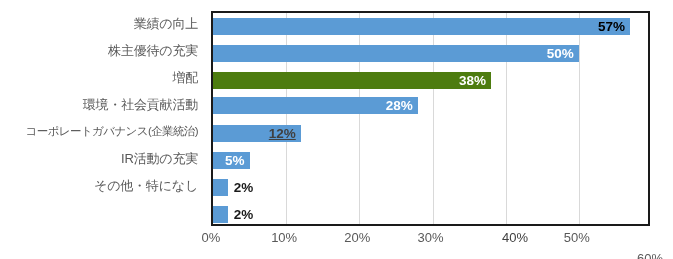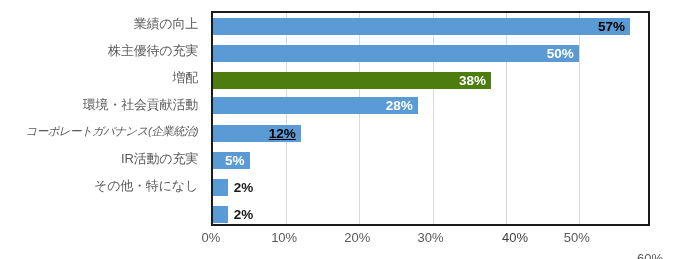--- a/index.html
+++ b/index.html
@@ -42,21 +42,20 @@
   }
   .cat-label {
     font-size: 13px;
     color: #595959;
     white-space: nowrap;
     letter-spacing: -0.2px;
   }
   .cat-label.small {
     font-size: 11.5px;
     letter-spacing: -0.6px;
-    font-style: italic;
   }
 
   
   #plot-area {
     position: absolute;
     left: 211px;
     top: 11px;
     width: 439px;
     height: 215px;
     border: 2px solid #1a1a1a;
@@ -191,21 +190,21 @@
               <span class="bar-value-inside" style="color: rgb(255, 255, 255);">38%</span>
             </div>
           </div>
           <div class="bar-row" style="top: 79px; height: 26.875px;">
             <div class="bar" style="width: 204.867px; background: rgb(91, 155, 213);">
               <span class="bar-value-inside" style="color: rgb(255, 255, 255);">28%</span>
             </div>
           </div>
           <div class="bar-row" style="top: 107.5px; height: 26.875px;">
             <div class="bar" style="width: 87.8px; background: rgb(91, 155, 213);">
-              <span class="bar-value-inside" style="color: #000000; text-decoration: underline;">12%</span>
+              <span class="bar-value-inside" style="color: #404040; text-decoration: underline;">12%</span>
             </div>
           </div>
           <div class="bar-row" style="top: 134.375px; height: 26.875px;">
             <div class="bar" style="width: 36.5833px; background: rgb(91, 155, 213);">
               <span class="bar-value-inside" style="color: rgb(255, 255, 255);">5%</span>
             </div>
           </div>
           <div class="bar-row" style="top: 161.25px; height: 26.875px;">
             <div class="bar" style="width: 14.6333px; background: rgb(91, 155, 213);"></div>
             <span class="bar-value-outside" style="color: rgb(26, 26, 26);">2%</span>

